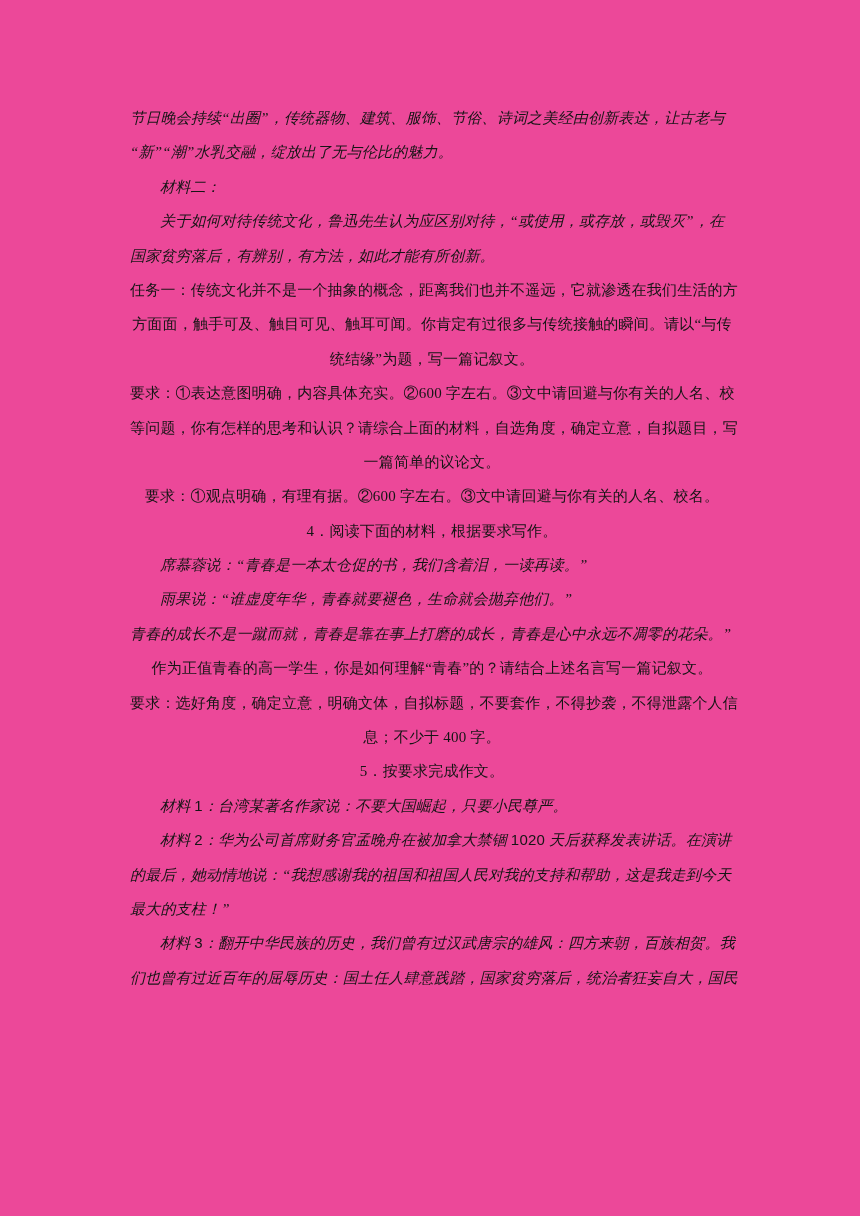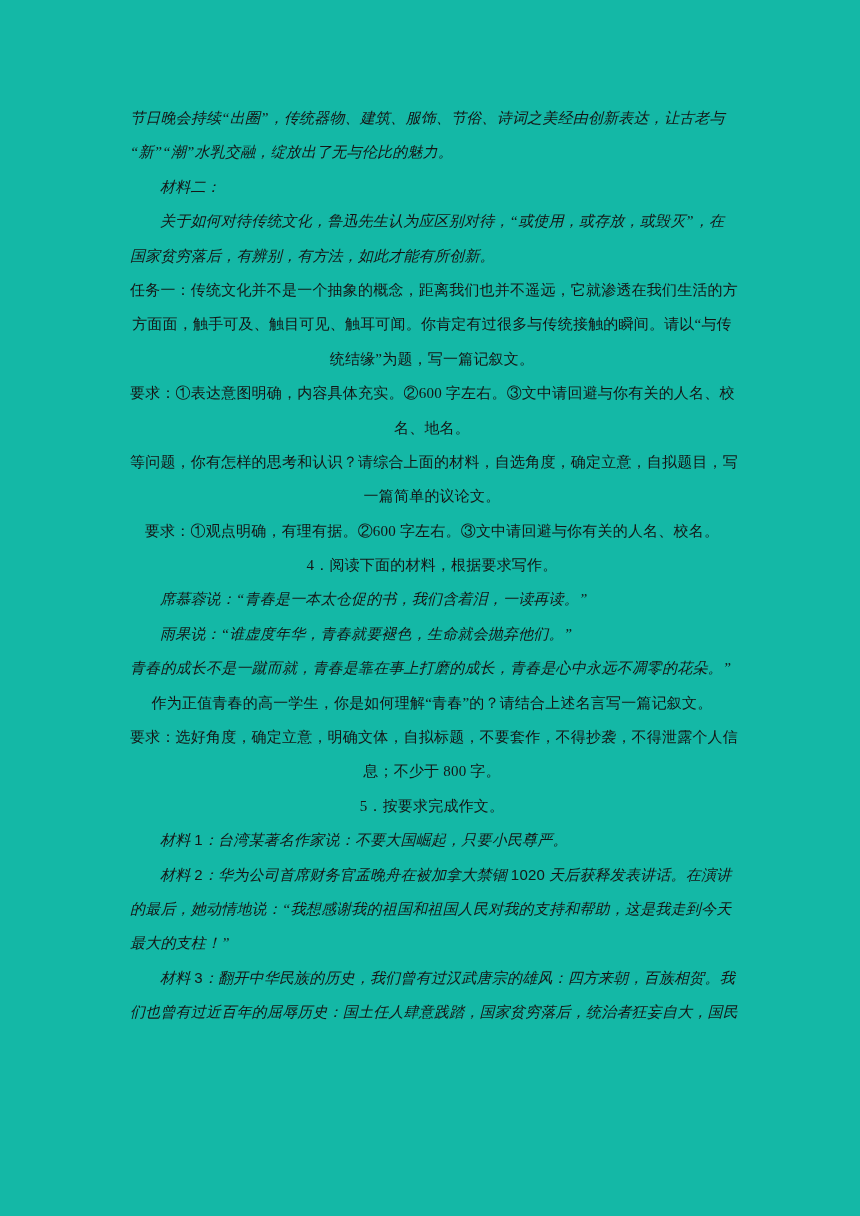--- a/index.html
+++ b/index.html
@@ -8,21 +8,21 @@
     height: 1216px;
     background: #ffffff;
     position: relative;
     overflow: hidden;
     font-family: "Liberation Serif", "DejaVu Serif", serif;
     color: #151515;
   }
   .page {
     position: absolute;
     inset: 0;
-    background: #14b8a6;
+    background: #ec4899;
   }
   .doc {
     position: absolute;
     left: 130px;
     top: 101px;
     width: 604px;
   }
   .line {
     height: 34.4px;
     line-height: 34.4px;
@@ -56,31 +56,30 @@
 
   <div class="line kai">节日晚会持续“出圈”，传统器物、建筑、服饰、节俗、诗词之美经由创新表达，让古老与</div>
       <div class="line kai">“新”“潮”水乳交融，绽放出了无与伦比的魅力。</div>
       <div class="line kai indent">材料二：</div>
       <div class="line kai indent">关于如何对待传统文化，鲁迅先生认为应区别对待，“或使用，或存放，或毁灭”，在</div>
       <div class="line kai">国家贫穷落后，有辨别，有方法，如此才能有所创新。</div>
       <div class="line song">任务一：传统文化并不是一个抽象的概念，距离我们也并不遥远，它就渗透在我们生活的方</div>
       <div class="line song">方面面，触手可及、触目可见、触耳可闻。你肯定有过很多与传统接触的瞬间。请以“与传</div>
       <div class="line song">统结缘”为题，写一篇记叙文。</div>
       <div class="line song">要求：①表达意图明确，内容具体充实。②<span class="num">600</span> 字左右。③文中请回避与你有关的人名、校</div>
-      <div class="line song">名、地名。</div>
       <div class="line song">等问题，你有怎样的思考和认识？请综合上面的材料，自选角度，确定立意，自拟题目，写</div>
       <div class="line song">一篇简单的议论文。</div>
       <div class="line song">要求：①观点明确，有理有据。②<span class="num">600</span> 字左右。③文中请回避与你有关的人名、校名。</div>
       <div class="line song"><span class="num">4</span>．阅读下面的材料，根据要求写作。</div>
       <div class="line kai indent">席慕蓉说：“青春是一本太仓促的书，我们含着泪，一读再读。”</div>
       <div class="line kai indent">雨果说：“谁虚度年华，青春就要褪色，生命就会抛弃他们。”</div>
       <div class="line kai">青春的成长不是一蹴而就，青春是靠在事上打磨的成长，青春是心中永远不凋零的花朵。”</div>
       <div class="line song">作为正值青春的高一学生，你是如何理解“青春”的？请结合上述名言写一篇记叙文。</div>
       <div class="line song">要求：选好角度，确定立意，明确文体，自拟标题，不要套作，不得抄袭，不得泄露个人信</div>
-      <div class="line song">息；不少于 <span class="num">800</span> 字。</div>
+      <div class="line song">息；不少于 <span class="num">400</span> 字。</div>
       <div class="line song"><span class="num">5</span>．按要求完成作文。</div>
       <div class="line kai indent">材料 <span class="num">1</span>：台湾某著名作家说：不要大国崛起，只要小民尊严。</div>
       <div class="line kai indent">材料 <span class="num">2</span>：华为公司首席财务官孟晚舟在被加拿大禁锢 <span class="num">1020</span> 天后获释发表讲话。在演讲</div>
       <div class="line kai">的最后，她动情地说：“我想感谢我的祖国和祖国人民对我的支持和帮助，这是我走到今天</div>
       <div class="line kai">最大的支柱！”</div>
       <div class="line kai indent">材料 <span class="num">3</span>：翻开中华民族的历史，我们曾有过汉武唐宗的雄风：四方来朝，百族相贺。我</div>
       <div class="line kai">们也曾有过近百年的屈辱历史：国土任人肆意践踏，国家贫穷落后，统治者狂妄自大，国民</div>
     </div>
 </div>
 

